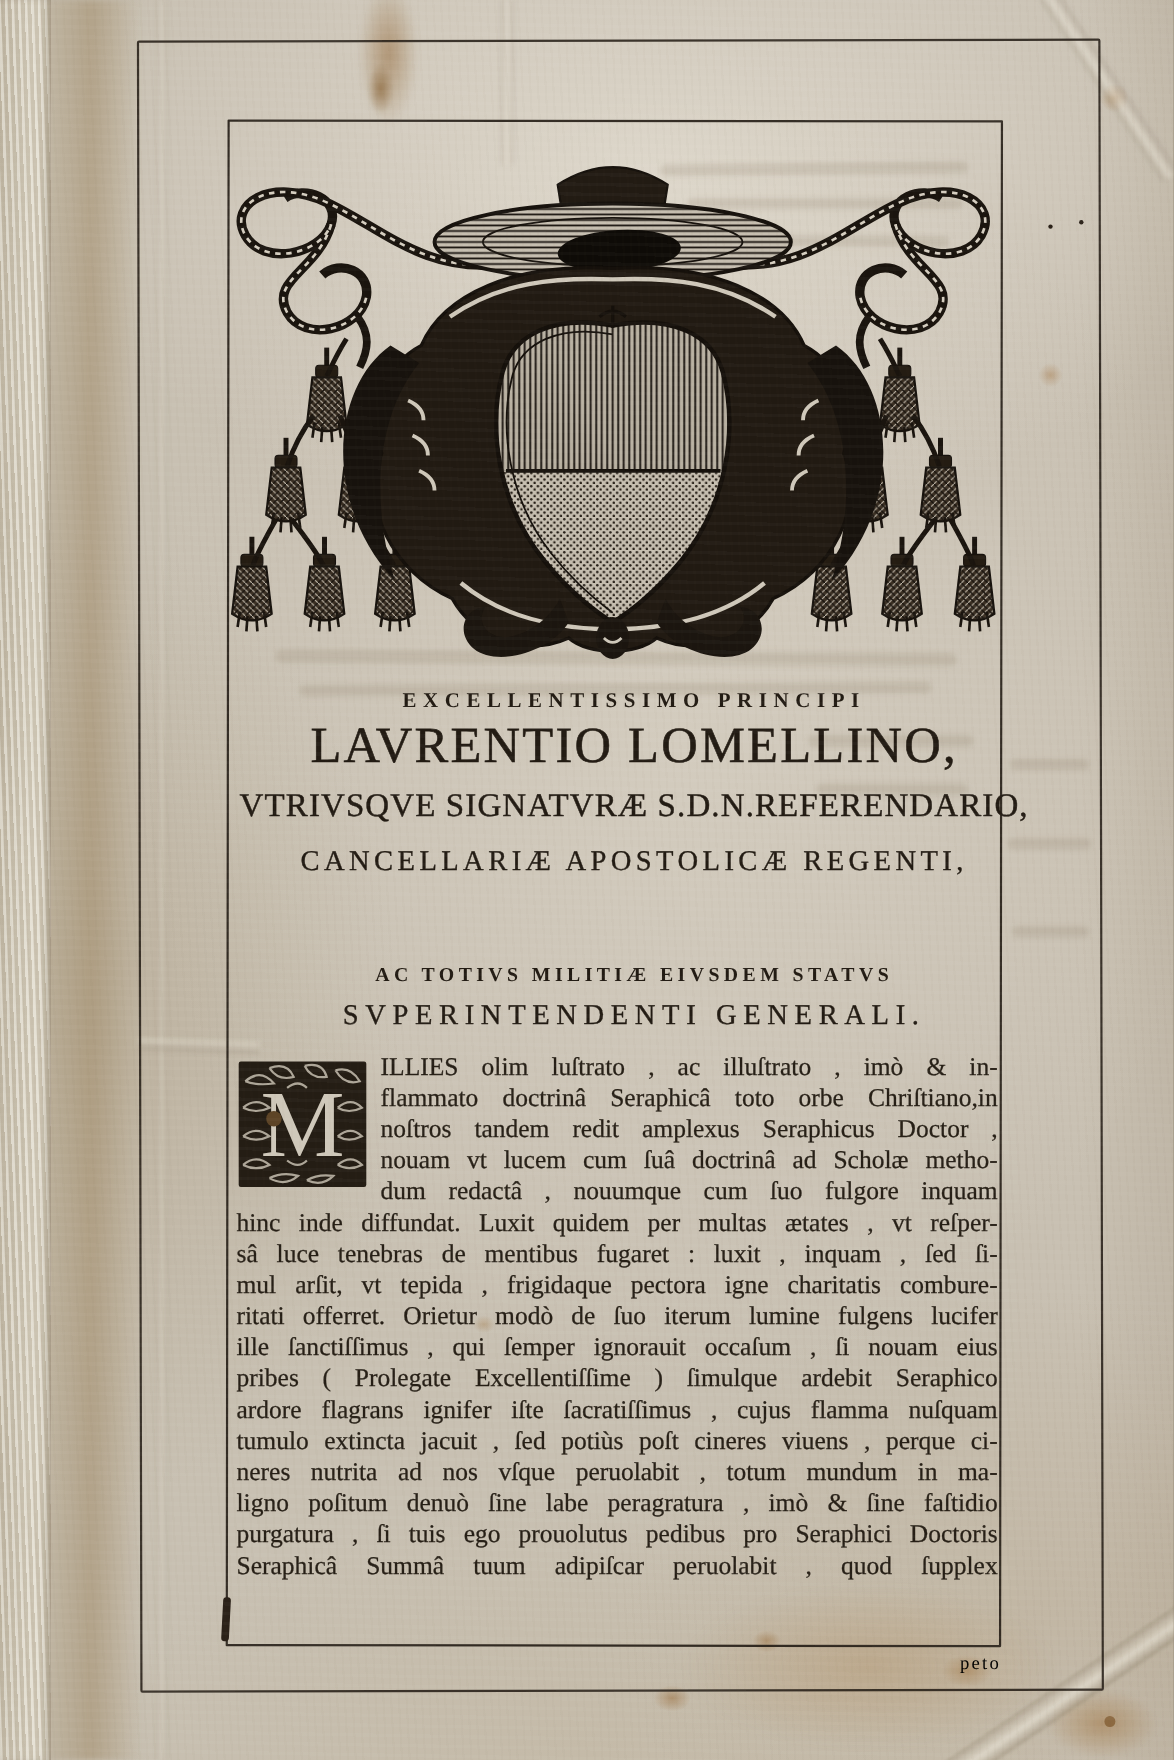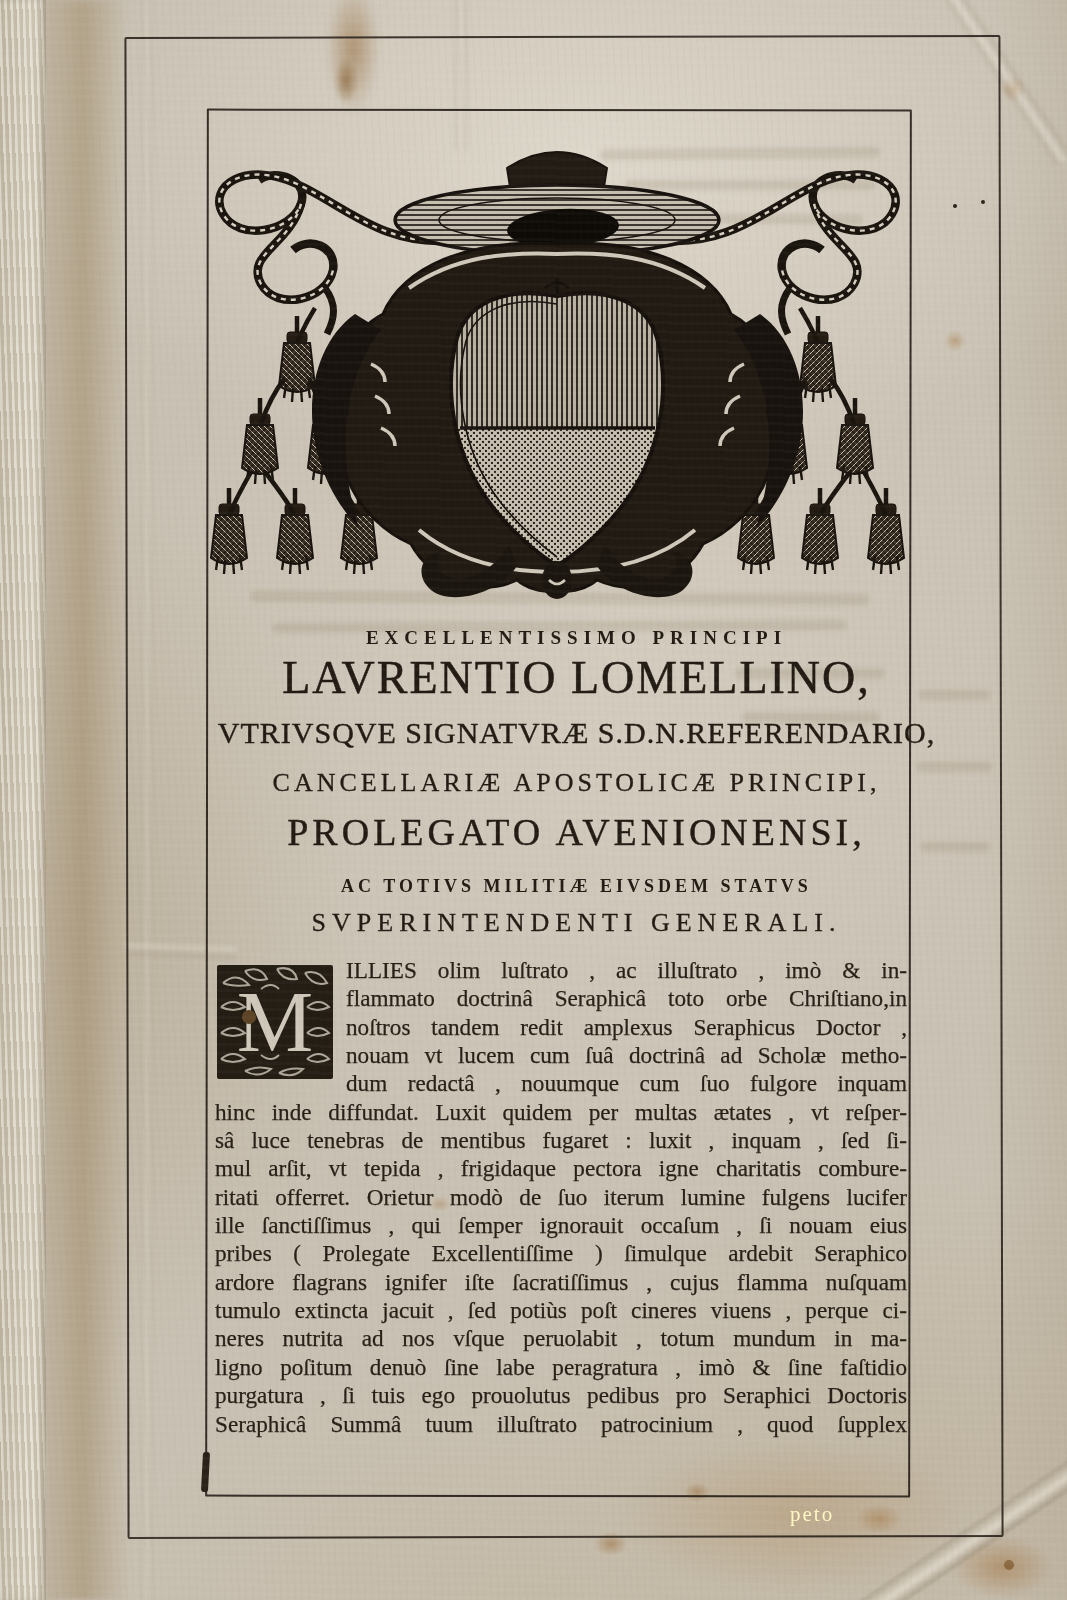--- a/index.html
+++ b/index.html
@@ -63,21 +63,21 @@
   .h-s1  {top:876px;font-size:18px;letter-spacing:4px;font-weight:bold;}
   .h-s2  {top:908px;font-size:26px;letter-spacing:6px;-webkit-text-stroke:.3px #221b13;}
   
   .bodytext{
     position:absolute;left:215px;top:956px;width:692px;
     font-size:23.2px;line-height:28.35px;color:#261f16;
     -webkit-text-stroke:.25px #261f16;
   }
   .dropcap{float:left;width:120px;height:118px;margin:7px 11px 3px 0;}
   .pline{text-align:justify;text-align-last:justify;height:28.35px;overflow:visible;white-space:normal;}
-  .catchword{position:absolute;left:790px;top:1502px;width:120px;text-align:left;font-size:21px;letter-spacing:2px;color:#fef9c3;}
+  .catchword{position:absolute;left:790px;top:1502px;width:120px;text-align:right;font-size:17px;letter-spacing:2px;color:#000000;}
   
   .ghost{position:absolute;background:rgba(123,107,82,.16);border-radius:6px;filter:blur(2.2px);}
   
   .stain{position:absolute;border-radius:50%;pointer-events:none;}
   .crease{position:absolute;pointer-events:none;}
   .inkdot{position:absolute;background:#2a2118;border-radius:50%;}
 </style>
 </head>
 <body>
 
@@ -222,22 +222,21 @@
       <path d="M 312 438 C 294 466 246 478 226 462 C 208 447 218 424 236 424 C 226 440 242 456 262 450 C 284 444 298 428 304 416 Z" fill="#1b150f"></path>
       <path d="M 392 438 C 410 466 458 478 478 462 C 496 447 486 424 468 424 C 478 440 462 456 442 450 C 420 444 406 428 400 416 Z" fill="#1b150f"></path>
       <ellipse cx="352" cy="452" rx="15" ry="19" fill="#1b150f"></ellipse>
       <path d="M 344 452 Q 352 460 360 452" stroke="#cfc8ba" stroke-width="2.5" fill="none"></path>
     </g>
   </svg>
 
   <div class="hline kicker">EXCELLENTISSIMO PRINCIPI</div>
   <div class="hline h-big">LAVRENTIO LOMELLINO,</div>
   <div class="hline h-m1">VTRIVSQVE SIGNATVRÆ S.D.N.REFERENDARIO,</div>
-  <div class="hline h-m2">CANCELLARIÆ APOSTOLICÆ PRINCIPI,</div>
-  <div class="hline h-m3">PROLEGATO AVENIONENSI,</div>
+  <div class="hline h-m2">CANCELLARIÆ APOSTOLICÆ REGENTI,</div>
   <div class="hline h-s1">AC TOTIVS MILITIÆ EIVSDEM STATVS</div>
   <div class="hline h-s2">SVPERINTENDENTI GENERALI.</div>
 
   <div class="bodytext">
     <div class="dropcap">
       <svg viewBox="0 0 120 118" width="120" height="118">
         <rect x="2" y="2" width="116" height="114" fill="#241d14" rx="2"></rect>
         <g stroke="#c6beb0" stroke-width="2" fill="none" opacity=".85">
           <path d="M 8 20 q 14 -12 26 2 q -16 2 -26 -2"></path>
             <path d="M 30 8 q 16 -6 22 8 q -14 4 -22 -8"></path>
@@ -266,19 +265,19 @@
     <div class="pline">sâ luce tenebras de mentibus fugaret : luxit , inquam , ſed ſi-</div>
     <div class="pline">mul arſit, vt tepida , frigidaque pectora igne charitatis combure-</div>
     <div class="pline">ritati offerret. Orietur modò de ſuo iterum lumine fulgens lucifer</div>
     <div class="pline">ille ſanctiſſimus , qui ſemper ignorauit occaſum , ſi nouam eius</div>
     <div class="pline">pribes ( Prolegate Excellentiſſime ) ſimulque ardebit Seraphico</div>
     <div class="pline">ardore flagrans ignifer iſte ſacratiſſimus , cujus flamma nuſquam</div>
     <div class="pline">tumulo extincta jacuit , ſed potiùs poſt cineres viuens , perque ci-</div>
     <div class="pline">neres nutrita ad nos vſque peruolabit , totum mundum in ma-</div>
     <div class="pline">ligno poſitum denuò ſine labe peragratura , imò &amp; ſine faſtidio</div>
     <div class="pline">purgatura , ſi tuis ego prouolutus pedibus pro Seraphici Doctoris</div>
-    <div class="pline">Seraphicâ Summâ tuum illuſtrato patrocinium , quod ſupplex</div>
+    <div class="pline">Seraphicâ Summâ tuum adipiſcar peruolabit , quod ſupplex</div>
   </div>
 
   <div class="catchword">peto</div>
 
   <div class="grain"></div>
 </div>
 
 </body></html>

